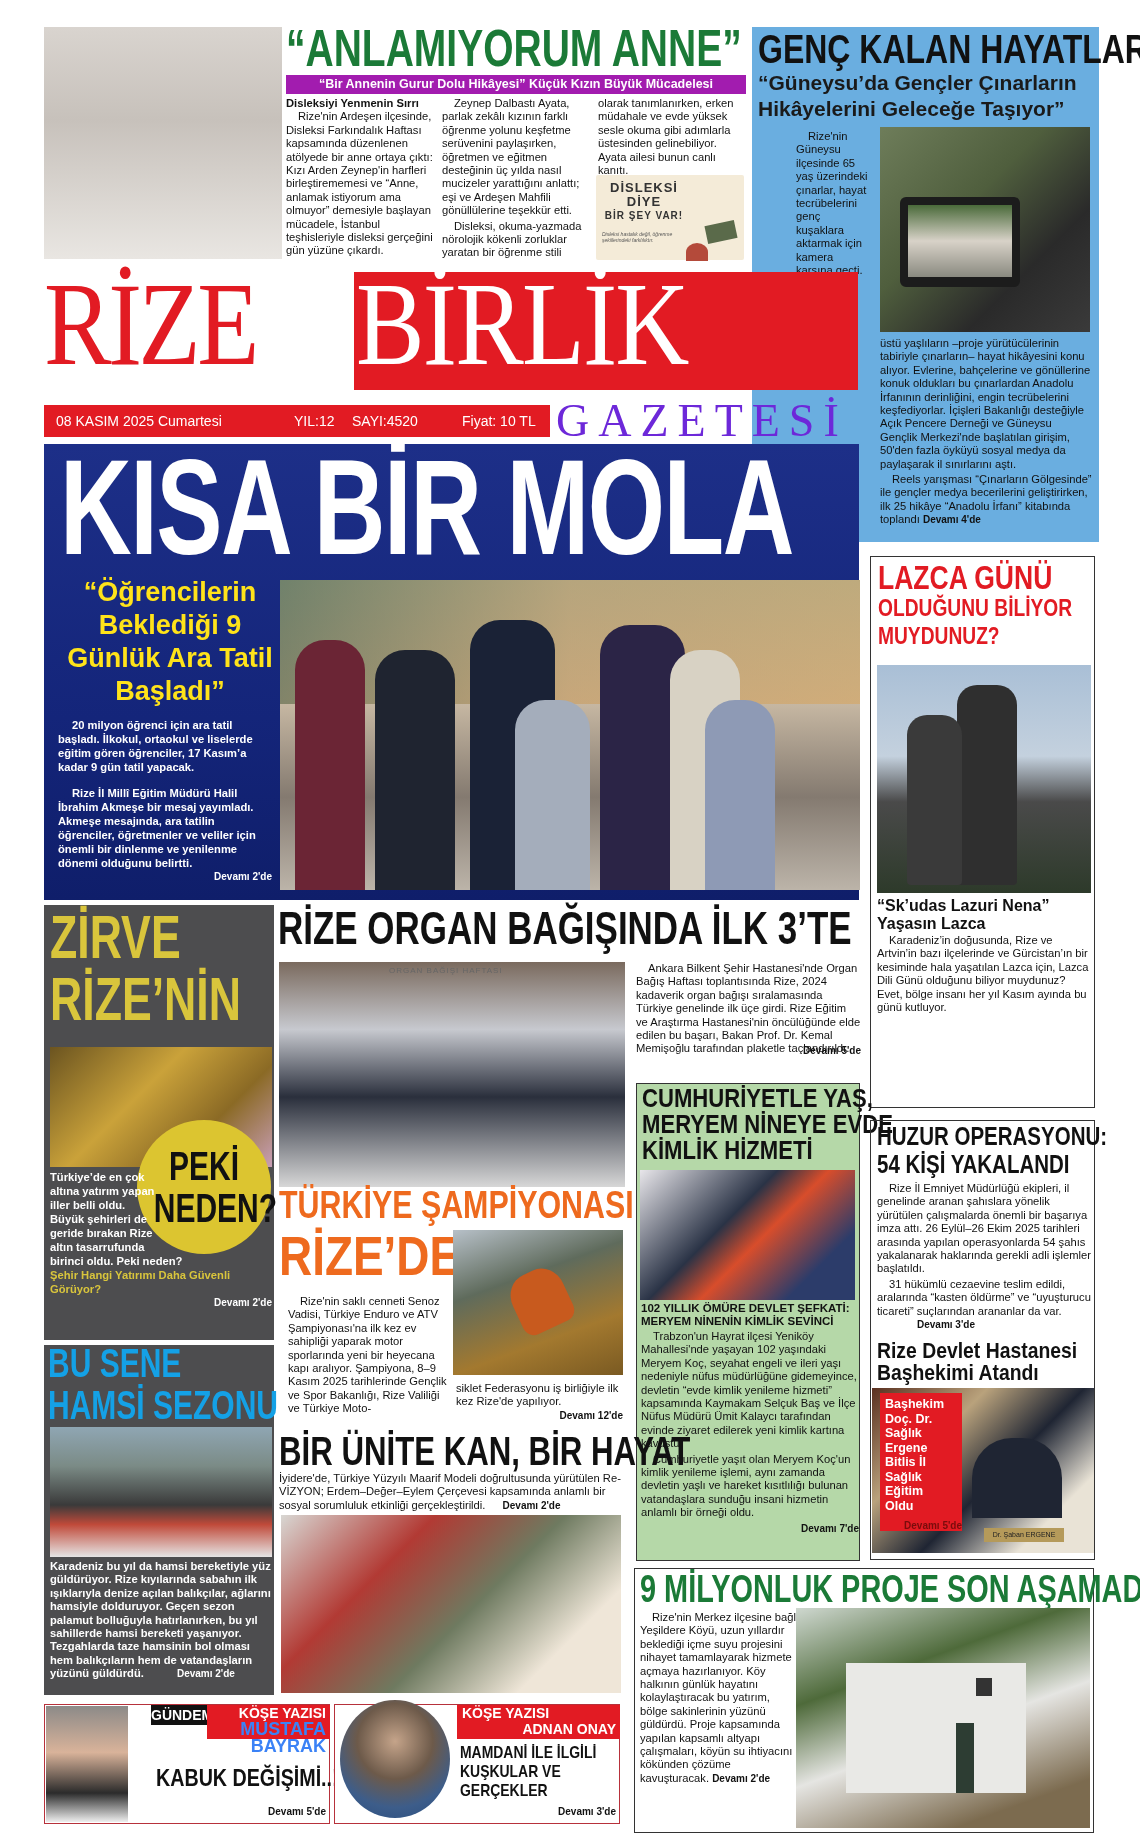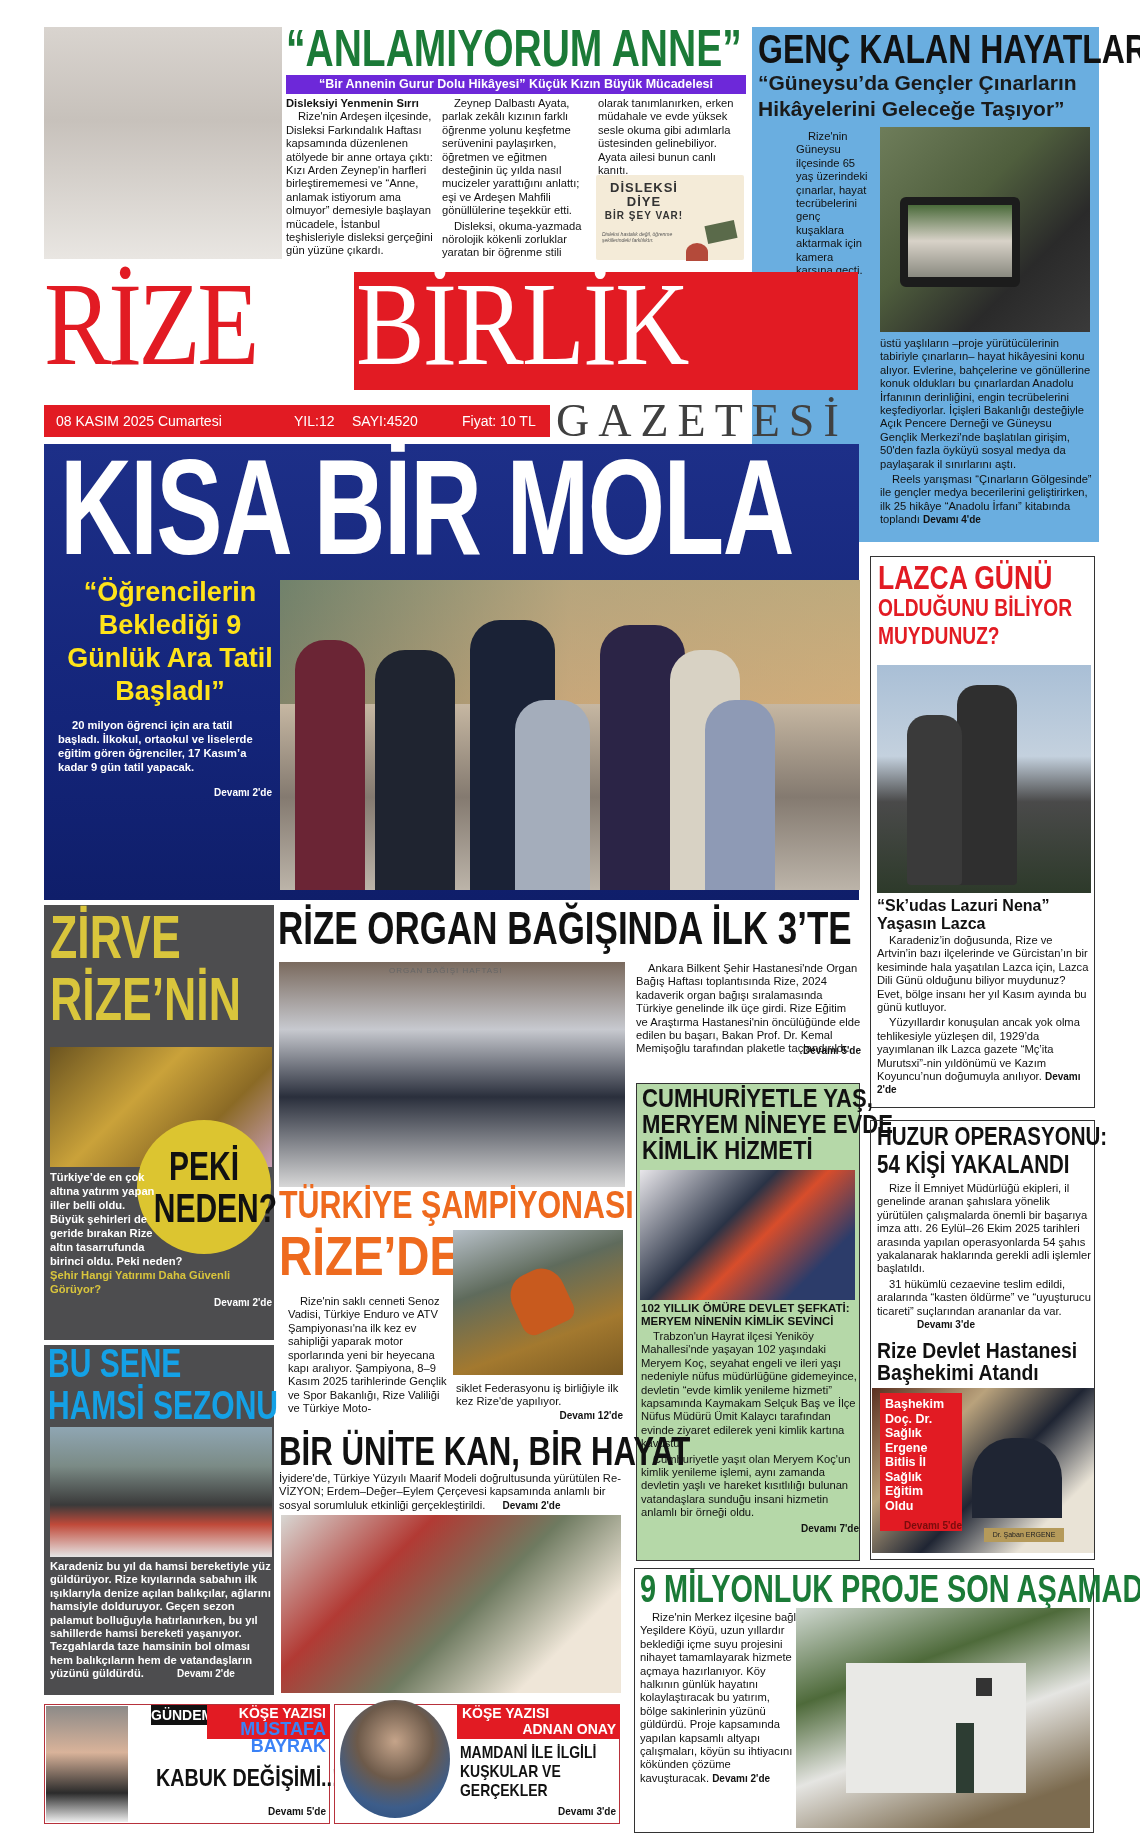--- a/index.html
+++ b/index.html
@@ -7,41 +7,41 @@
   body { position: relative; font-family: "Liberation Sans", sans-serif; color: #111; }
   .abs { position: absolute; }
   .body-text { font-size: 11.2px; line-height: 13.4px; text-align: left; }
   .body-text p { text-indent: 12px; margin-bottom: 2px; }
   .devam { font-weight: 700; font-size: 10px; text-align: right; display: block; }
   .photo { position: absolute; overflow: hidden; }
 
   
   #top-photo { left: 44px; top: 27px; width: 238px; height: 232px; background: linear-gradient(180deg,#d9d4cf 0%,#c7c1bb 40%,#e9e6e2 100%); }
   #top-headline { left: 286px; top: 22px; width: 460px; height: 52px; color: #1b7a37; font-size: 52px; line-height: 52px; white-space: nowrap; font-weight: 700; transform: scaleX(0.75); transform-origin: left top; font-family: "Liberation Sans", sans-serif; }
-  #top-subbar { left: 286px; top: 75px; width: 460px; height: 19px; background: #6d28d9; color: #fff; font-weight: 700; font-size: 12.5px; line-height: 19px; text-align: center; }
+  #top-subbar { left: 286px; top: 75px; width: 460px; height: 19px; background: #a21caf; color: #fff; font-weight: 700; font-size: 12.5px; line-height: 19px; text-align: center; }
   #top-col1 { left: 286px; top: 97px; width: 150px; }
   #top-col2 { left: 442px; top: 97px; width: 150px; }
   #top-col3 { left: 598px; top: 97px; width: 146px; }
   #dys-card { left: 596px; top: 175px; width: 148px; height: 85px; background: #f4ebd8; border-radius: 2px; }
 
   
   #blue-box { left: 752px; top: 27px; width: 347px; height: 515px; background: #6aaee0; }
   #blue-headline { left: 758px; top: 28px; width: 340px; font-size: 40px; line-height: 42px; color: #111; font-weight: 700; white-space: nowrap; transform: scaleX(0.8); transform-origin: left top; }
   #blue-sub { left: 758px; top: 70px; width: 340px; font-size: 21px; line-height: 26px; font-weight: 700; color: #1a1a1a; }
   #blue-col1 { left: 760px; top: 130px; width: 108px; font-size: 11.2px; line-height: 13.4px; }
   #blue-photo { left: 880px; top: 127px; width: 210px; height: 205px; background: linear-gradient(135deg,#6e7d5a 0%,#4f5e3d 40%,#2a2a2a 70%,#3a3a3a 100%); }
   #blue-col2 { left: 880px; top: 337px; width: 212px; font-size: 11.2px; line-height: 13.4px; }
 
   
   #mast-rize { left: 44px; top: 266px; font-family: "Liberation Serif", serif; font-size: 118px; line-height: 118px; color: #e21b23; font-weight: 400; transform: scaleX(0.86); transform-origin: left top; letter-spacing: -4px; }
   #mast-birlik-bg { left: 354px; top: 272px; width: 504px; height: 118px; background: #e21b23; }
   #mast-birlik { left: 356px; top: 266px; font-family: "Liberation Serif", serif; font-size: 118px; line-height: 118px; color: #fff; font-weight: 400; transform: scaleX(0.87); transform-origin: left top; letter-spacing: -2px; }
   #mast-bar { left: 44px; top: 405px; width: 506px; height: 32px; background: #e21b23; color: #fff; font-size: 14px; line-height: 32px; }
   #mast-bar span { position: absolute; top: 0; }
-  #mast-gazetesi { left: 556px; top: 398px; font-family: "Liberation Serif", serif; font-size: 46px; line-height: 46px; color: #404040; letter-spacing: 9px; }
+  #mast-gazetesi { left: 556px; top: 398px; font-family: "Liberation Serif", serif; font-size: 46px; line-height: 46px; color: #6d28d9; letter-spacing: 9px; }
 
   
   #lead-box { left: 44px; top: 444px; width: 815px; height: 456px; background: linear-gradient(180deg,#1d2f88 0%,#14257a 60%,#0f1e6a 100%); }
   #lead-headline { left: 60px; top: 432px; font-size: 136px; line-height: 150px; color: #fff; font-weight: 700; white-space: nowrap; transform: scaleX(0.73); transform-origin: left top; letter-spacing: -2px; }
   #lead-sub { left: 60px; top: 576px; width: 220px; color: #ffe31a; font-size: 27px; line-height: 33px; font-weight: 700; text-align: center; }
   #lead-text { left: 58px; top: 718px; width: 214px; color: #fff; font-weight: 700; font-size: 11.2px; line-height: 14px; }
   #lead-photo { left: 280px; top: 580px; width: 580px; height: 310px; background: linear-gradient(180deg,#9fb2a8 0%,#c6b7a2 40%,#847a70 70%,#bcb4a9 100%); }
 
   
   #lazca-box { left: 870px; top: 556px; width: 225px; height: 552px; border: 1.5px solid #333; }
@@ -175,20 +175,21 @@
   <span style="left:308px;">SAYI:4520</span>
   <span style="left:418px;">Fiyat: 10 TL</span>
 </div>
 <div id="mast-gazetesi" class="abs">GAZETESİ</div>
 
 <div id="lead-box" class="abs"></div>
 <div id="lead-headline" class="abs">KISA BİR MOLA</div>
 <div id="lead-sub" class="abs">“Öğrencilerin Beklediği 9 Günlük Ara Tatil Başladı”</div>
 <div id="lead-text" class="abs">
   <p style="text-indent:14px;margin-bottom:12px;">20 milyon öğrenci için ara tatil başladı. İlkokul, ortaokul ve liselerde eğitim gören öğrenciler, 17 Kasım’a kadar 9 gün tatil yapacak.</p>
+  <p style="text-indent:14px;">Rize İl Millî Eğitim Müdürü Halil İbrahim Akmeşe bir mesaj yayımladı. Akmeşe mesajında, ara tatilin öğrenciler, öğretmenler ve veliler için önemli bir dinlenme ve yenilenme dönemi olduğunu belirtti.</p>
   <span class="devam">Devamı 2'de</span>
 </div>
 <div id="lead-photo" class="photo">
   <div style="position:absolute;left:0;top:0;width:100%;height:40%;background:linear-gradient(90deg,#4a5a3a 0%,#c99a5a 50%,#d8a45a 100%);opacity:0.55;"></div>
   <div style="position:absolute;left:15px;top:60px;width:70px;height:250px;background:#6b2535;border-radius:30px 30px 0 0;"></div>
   <div style="position:absolute;left:95px;top:70px;width:80px;height:240px;background:#1f2430;border-radius:30px 30px 0 0;"></div>
   <div style="position:absolute;left:190px;top:40px;width:85px;height:270px;background:#1a2236;border-radius:30px 30px 0 0;"></div>
   <div style="position:absolute;left:235px;top:120px;width:75px;height:190px;background:#a4adbb;border-radius:30px 30px 0 0;"></div>
   <div style="position:absolute;left:320px;top:45px;width:85px;height:265px;background:#2b2446;border-radius:30px 30px 0 0;"></div>
   <div style="position:absolute;left:390px;top:70px;width:70px;height:240px;background:#d8d2c4;border-radius:30px 30px 0 0;"></div>
@@ -201,21 +202,20 @@
   <div style="font-size:24px;line-height:28px;transform:scaleX(0.8);transform-origin:left top;white-space:nowrap;">OLDUĞUNU BİLİYOR</div>
   <div style="font-size:24px;line-height:28px;transform:scaleX(0.8);transform-origin:left top;white-space:nowrap;">MUYDUNUZ?</div>
 </div>
 <div id="lazca-photo" class="photo">
   <div style="position:absolute;left:80px;top:20px;width:60px;height:200px;background:#2f2f2f;border-radius:20px 20px 4px 4px;"></div>
   <div style="position:absolute;left:30px;top:50px;width:55px;height:170px;background:#3a3a3a;border-radius:20px 20px 4px 4px;"></div>
 </div>
 <div id="lazca-title" class="abs">“Sk’udas Lazuri Nena” Yaşasın Lazca</div>
 <div id="lazca-text" class="abs body-text">
   <p>Karadeniz’in doğusunda, Rize ve Artvin’in bazı ilçelerinde ve Gürcistan’ın bir kesiminde hala yaşatılan Lazca için, Lazca Dili Günü olduğunu biliyor muydunuz? Evet, bölge insanı her yıl Kasım ayında bu günü kutluyor.</p>
-  <p><span>Yüzyıllardır konuşulan ancak yok olma tehlikesiyle yüzleşen dil, 1929’da yayımlanan ilk Lazca gazete “Mç’ita Murutsxi”-nin yıldönümü ve Kazım Koyuncu’nun doğumuyla anılıyor.</span> <b style="font-size:10px;">Devamı 2'de</b></p>
 </div>
 
 <div id="gold-box" class="abs"></div>
 <div id="gold-headline" class="abs">
   <div>ZİRVE</div>
   <div>RİZE’NİN</div>
 </div>
 <div id="gold-photo" class="photo"></div>
 <div id="gold-circle" class="abs"></div>
 <div id="gold-circle-text" class="abs">

